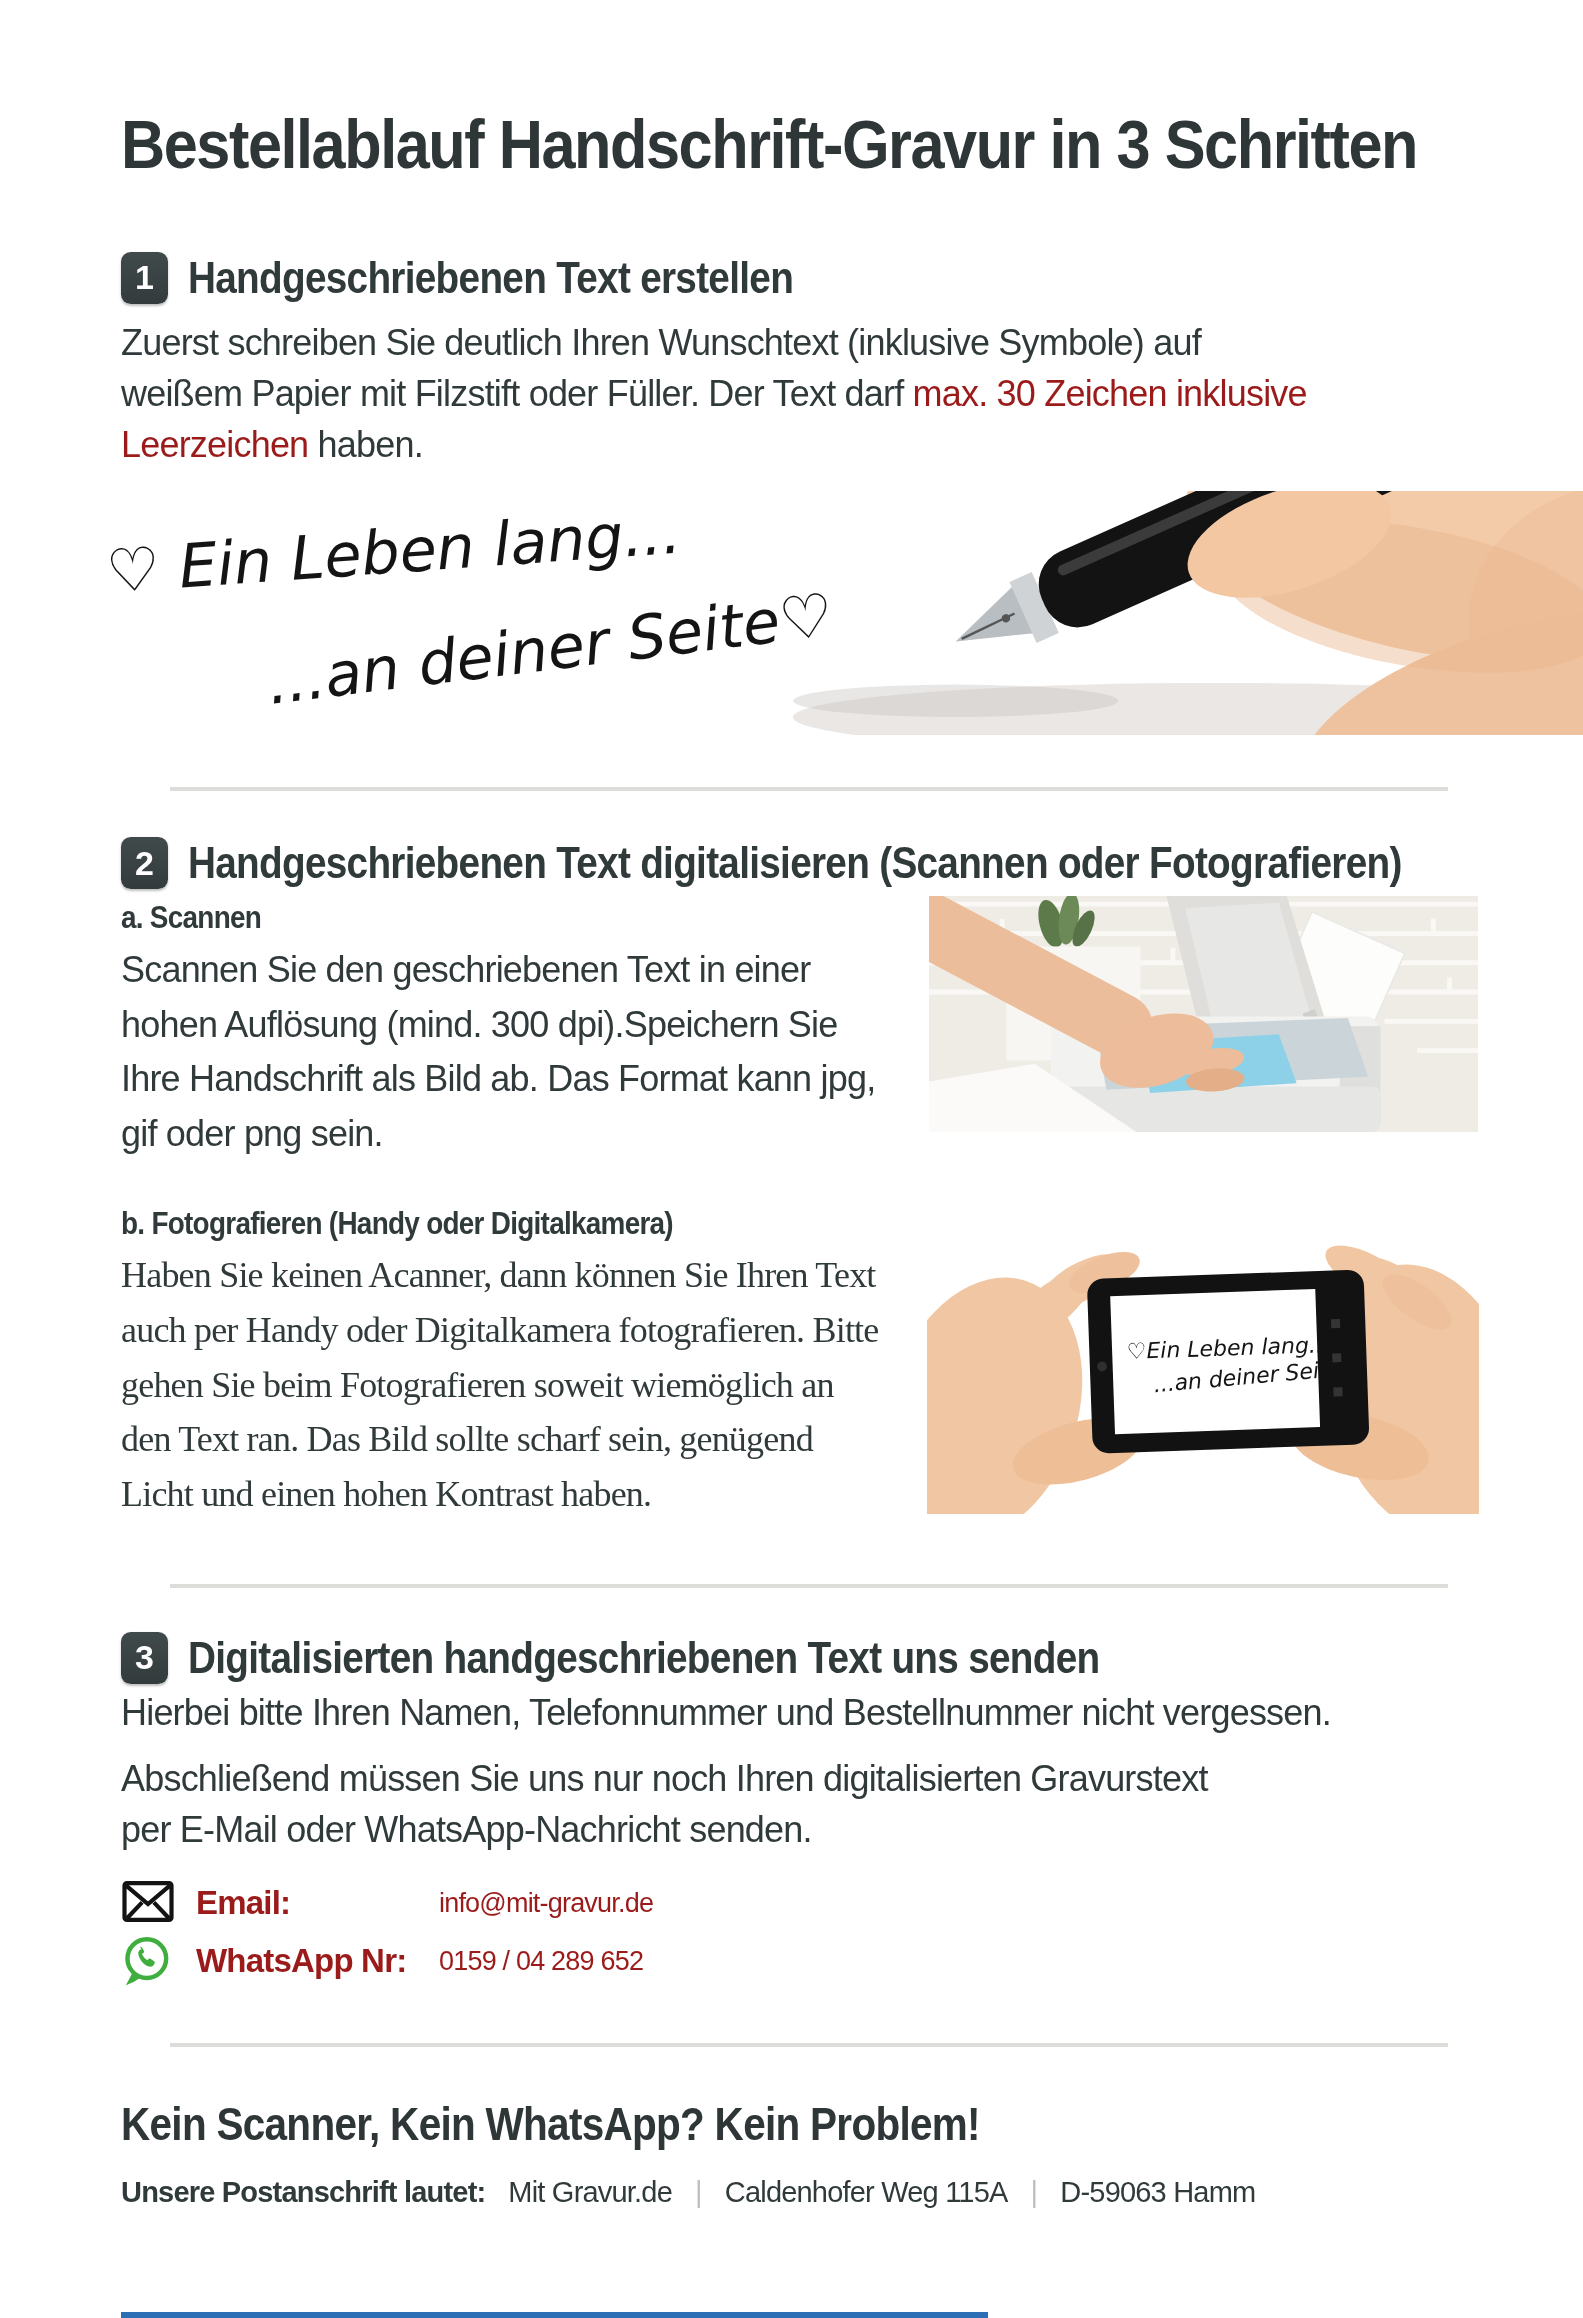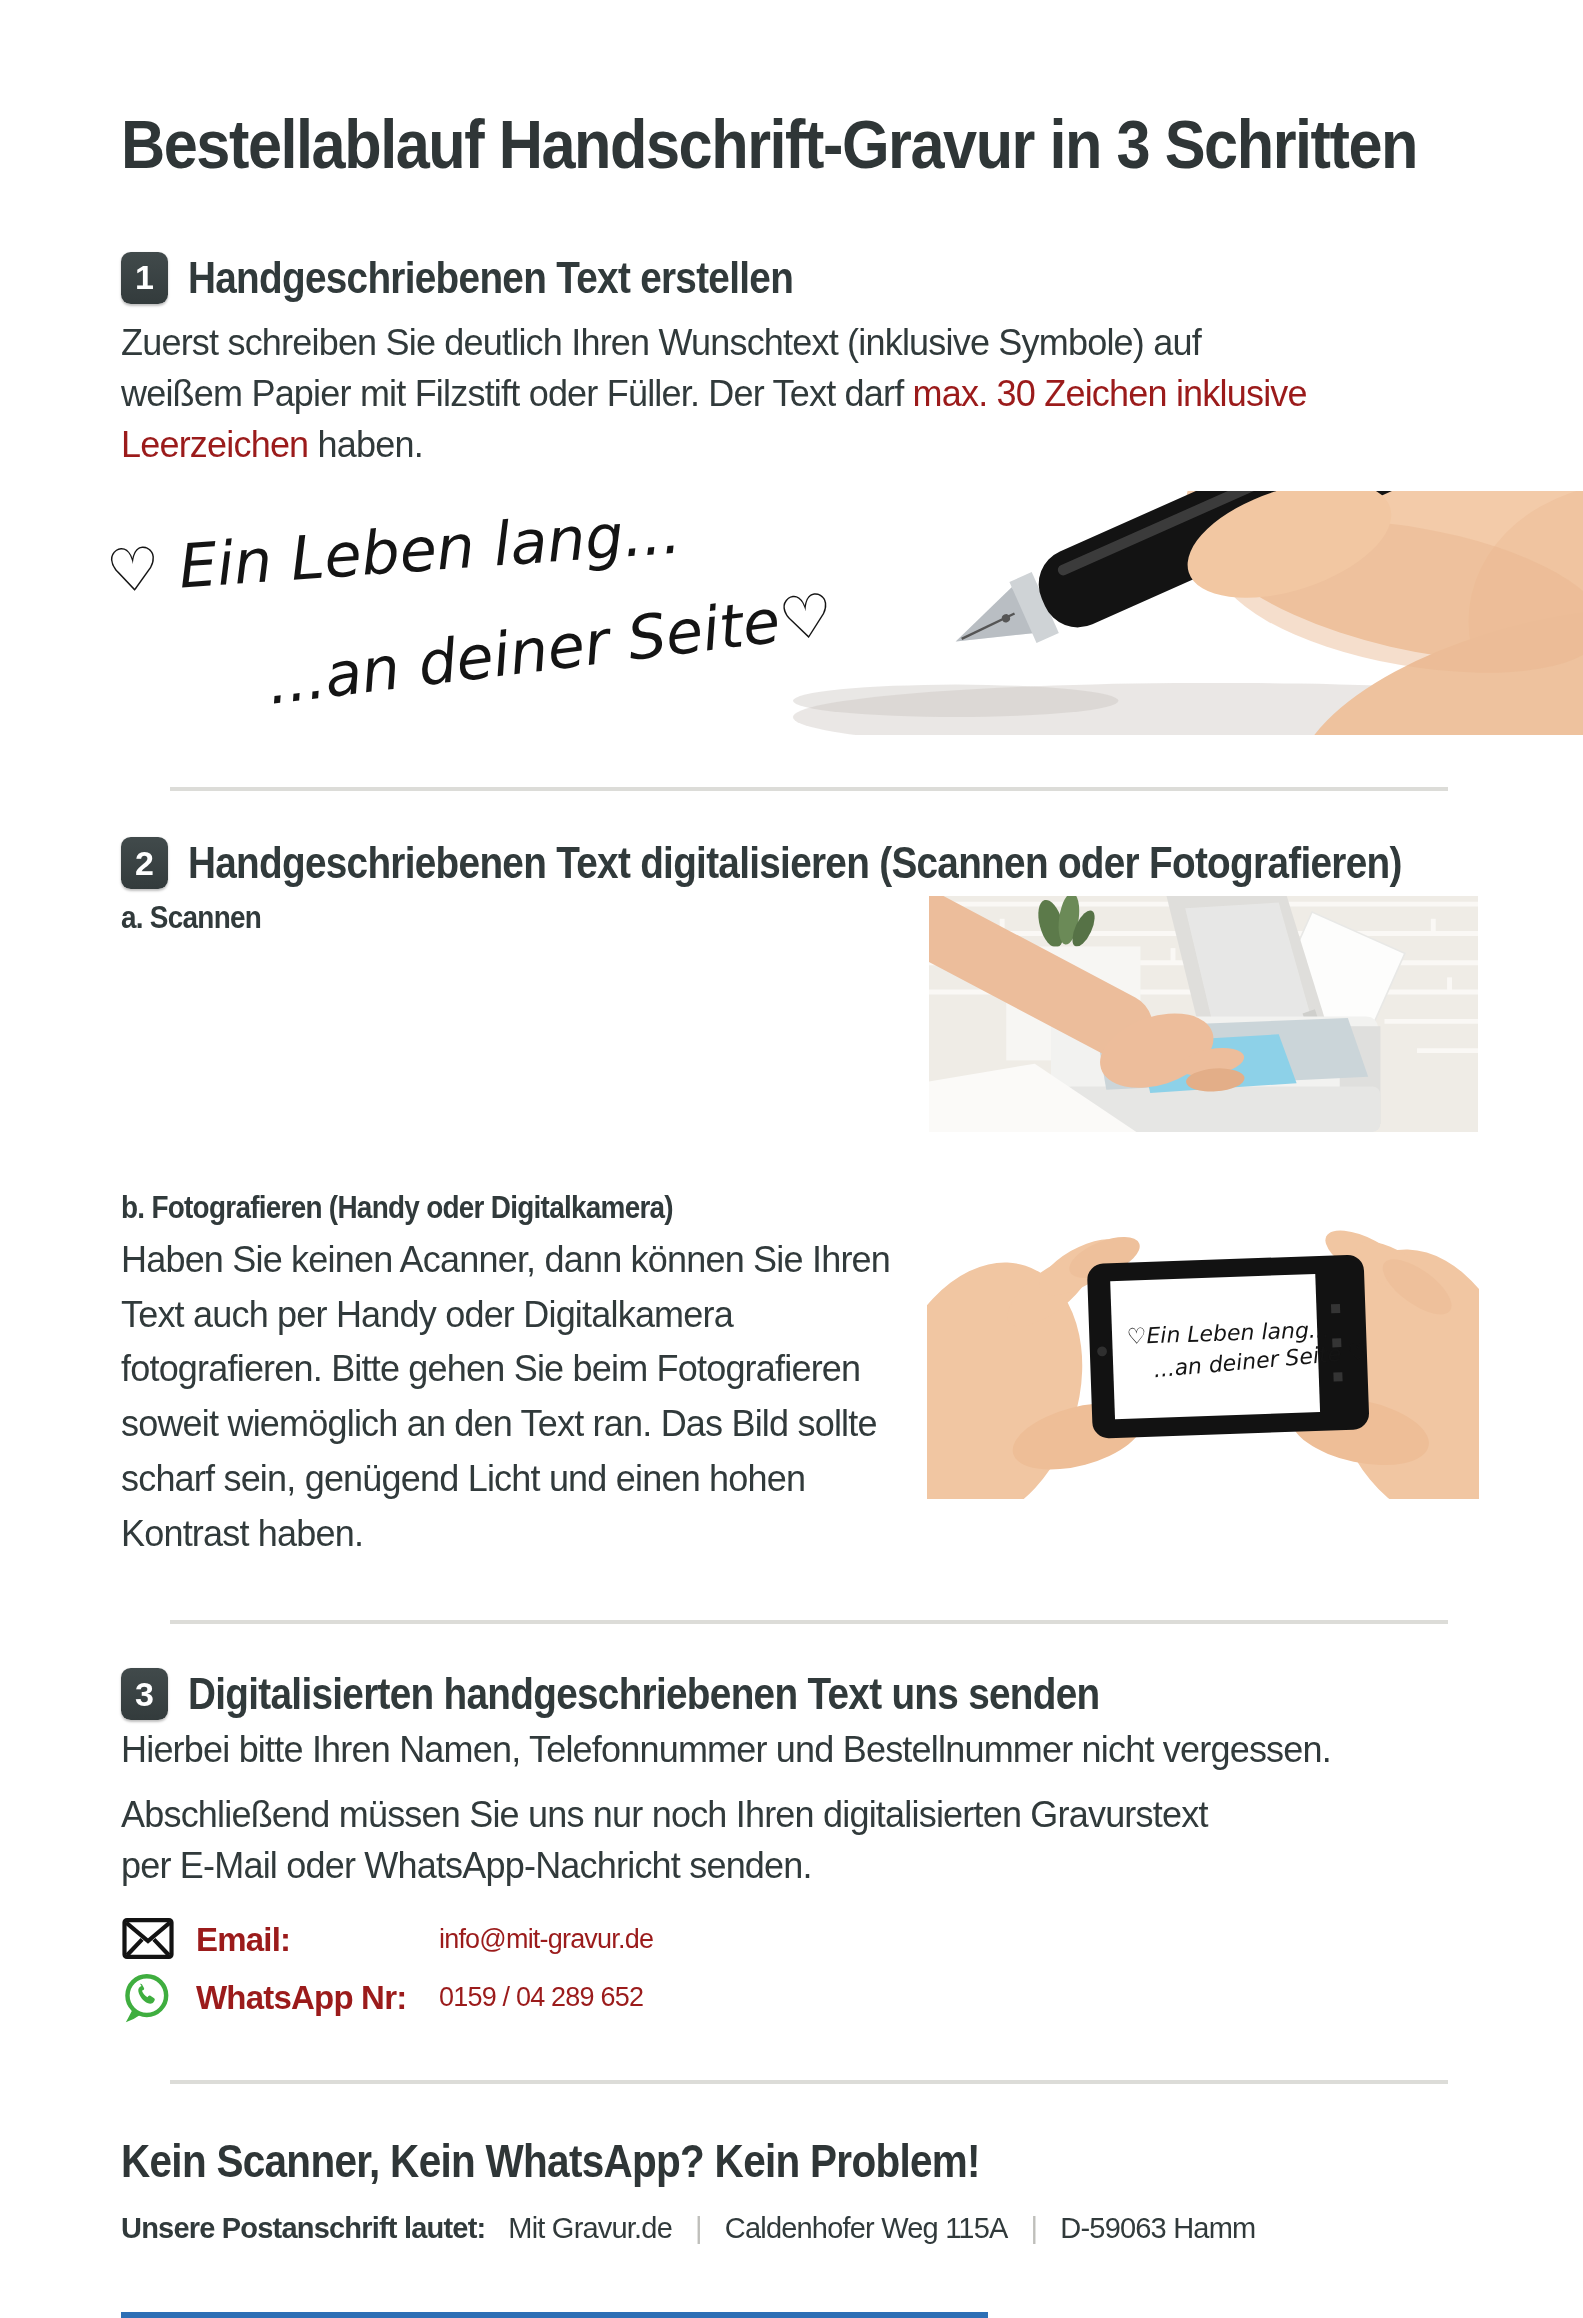--- a/index.html
+++ b/index.html
@@ -54,21 +54,21 @@
   .div3{margin-top:57px;}
 
   .row{position:relative;}
   .row-a{margin-top:11.4px;min-height:246px;}
   .row-b{margin-top:44px;min-height:319px;}
   .sub-title{
     font-size:31px;font-weight:bold;letter-spacing:-0.8px;white-space:nowrap;
     transform:scaleX(.9);transform-origin:0 0;
   }
   .row p.body{margin-top:6.5px;width:757px;line-height:1.52;}
-  .row-b p.body{width:769px;}
+  .row-b p.body{width:769px;font-family:Liberation Serif, serif;}
 
   .photo-scanner{position:absolute;left:808px;top:-4.9px;width:549px;height:236px;}
   .photo-phone{position:absolute;left:806px;top:-4.9px;width:552px;height:313px;}
   .photo-scanner svg,.photo-phone svg{display:block;width:100%;height:100%;}
 
   .p3a{margin-top:14.6px;width:1107px;}
   .p3b{margin-top:3.3px;width:1221px;}
 
   .contacts{margin-top:23px;display:flex;flex-direction:column;gap:8.1px;}
   .contact-row{display:grid;grid-template-columns:75px 243px auto;align-items:center;}
@@ -141,20 +141,21 @@
     <div class="divider div1"></div>
 
     <section>
       <div class="step-header hdr2">
         <span class="badge">2</span>
         <h2>Handgeschriebenen Text digitalisieren (Scannen oder Fotografieren)</h2>
       </div>
 
       <div class="row row-a">
         <h3 class="sub-title">a. Scannen</h3>
+        <p class="body">Scannen Sie den geschriebenen Text in einer hohen Auflösung (mind. 300 dpi).Speichern Sie Ihre Handschrift als Bild ab. Das Format kann jpg, gif oder png sein.</p>
 
         <figure class="photo photo-scanner">
           <svg viewBox="0 0 675 290" preserveAspectRatio="none" aria-hidden="true">
             <rect x="0" y="0" width="675" height="290" fill="#EFECE6"></rect>
             <g stroke="#FAF8F5" stroke-width="6">
               <line x1="0" y1="10" x2="675" y2="10"></line>
               <line x1="0" y1="46" x2="675" y2="46"></line>
               <line x1="0" y1="82" x2="675" y2="82"></line>
               <line x1="0" y1="118" x2="675" y2="118"></line>
               <line x1="560" y1="154" x2="675" y2="154"></line>

